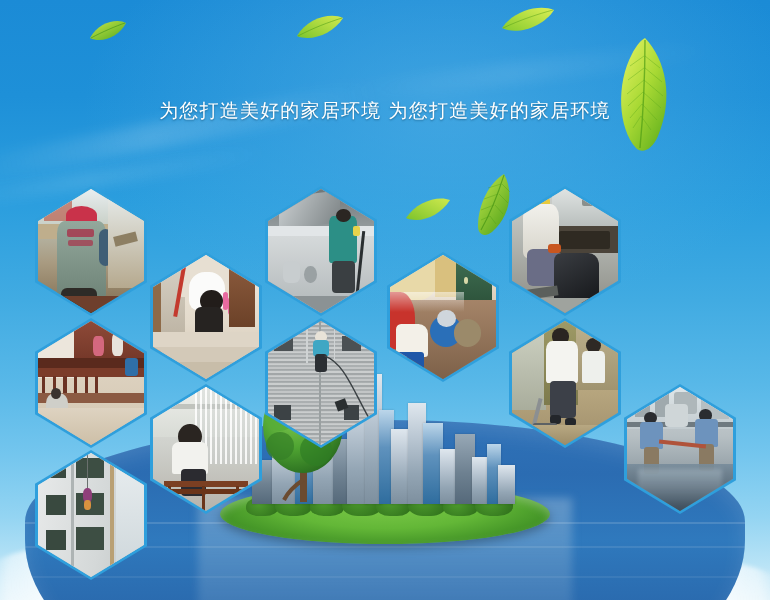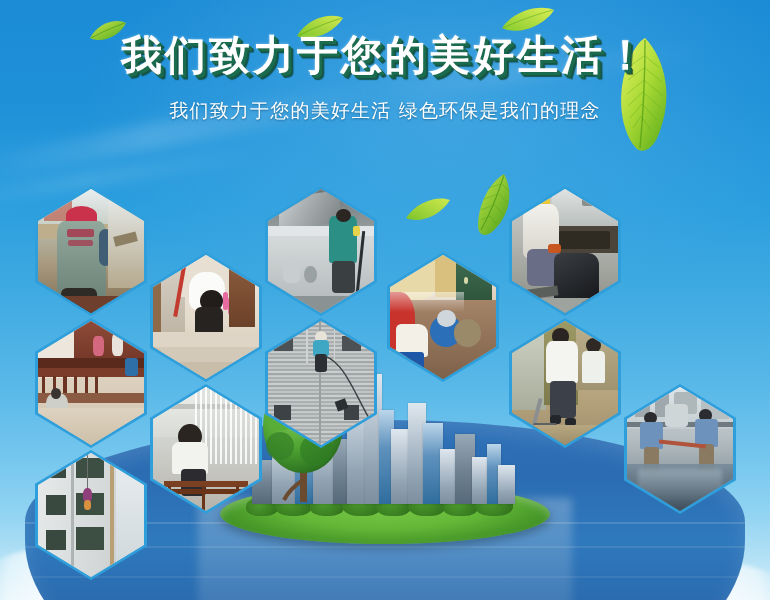--- a/index.html
+++ b/index.html
@@ -115,24 +115,21 @@
 </style>
 </head>
 <body>
 
 <div id="stage">
 
   <div class="streak s1"></div>
   <div class="streak s2"></div>
   <div class="streak s3"></div>
 
-  <div class="headline-wrap">
-    <div class="headline">我们致力于您的美好生活！</div>
-  </div>
-  <div class="subline">我们致力于您的美好生活 绿色环保是我们的理念</div>
+  <div class="subline">为您打造美好的家居环境 为您打造美好的家居环境</div>
 
   <svg class="leaf" style="left:88px;top:18px;width:40px;height:26px;" viewBox="0 0 40 26">
     <defs>
         <linearGradient id="lg1" x1="0" y1="0" x2="1" y2="1">
           <stop offset="0" stop-color="#cde84a"></stop>
           <stop offset="1" stop-color="#4fa81f"></stop>
         </linearGradient>
       </defs>
     <path d="M2 20 C10 4 30 0 38 5 C32 18 14 26 2 20 Z" fill="url(#lg1)"></path>
     <path d="M3 20 C14 14 28 8 37 5" stroke="#3c8f19" stroke-width="1" fill="none" opacity=".6"></path>

